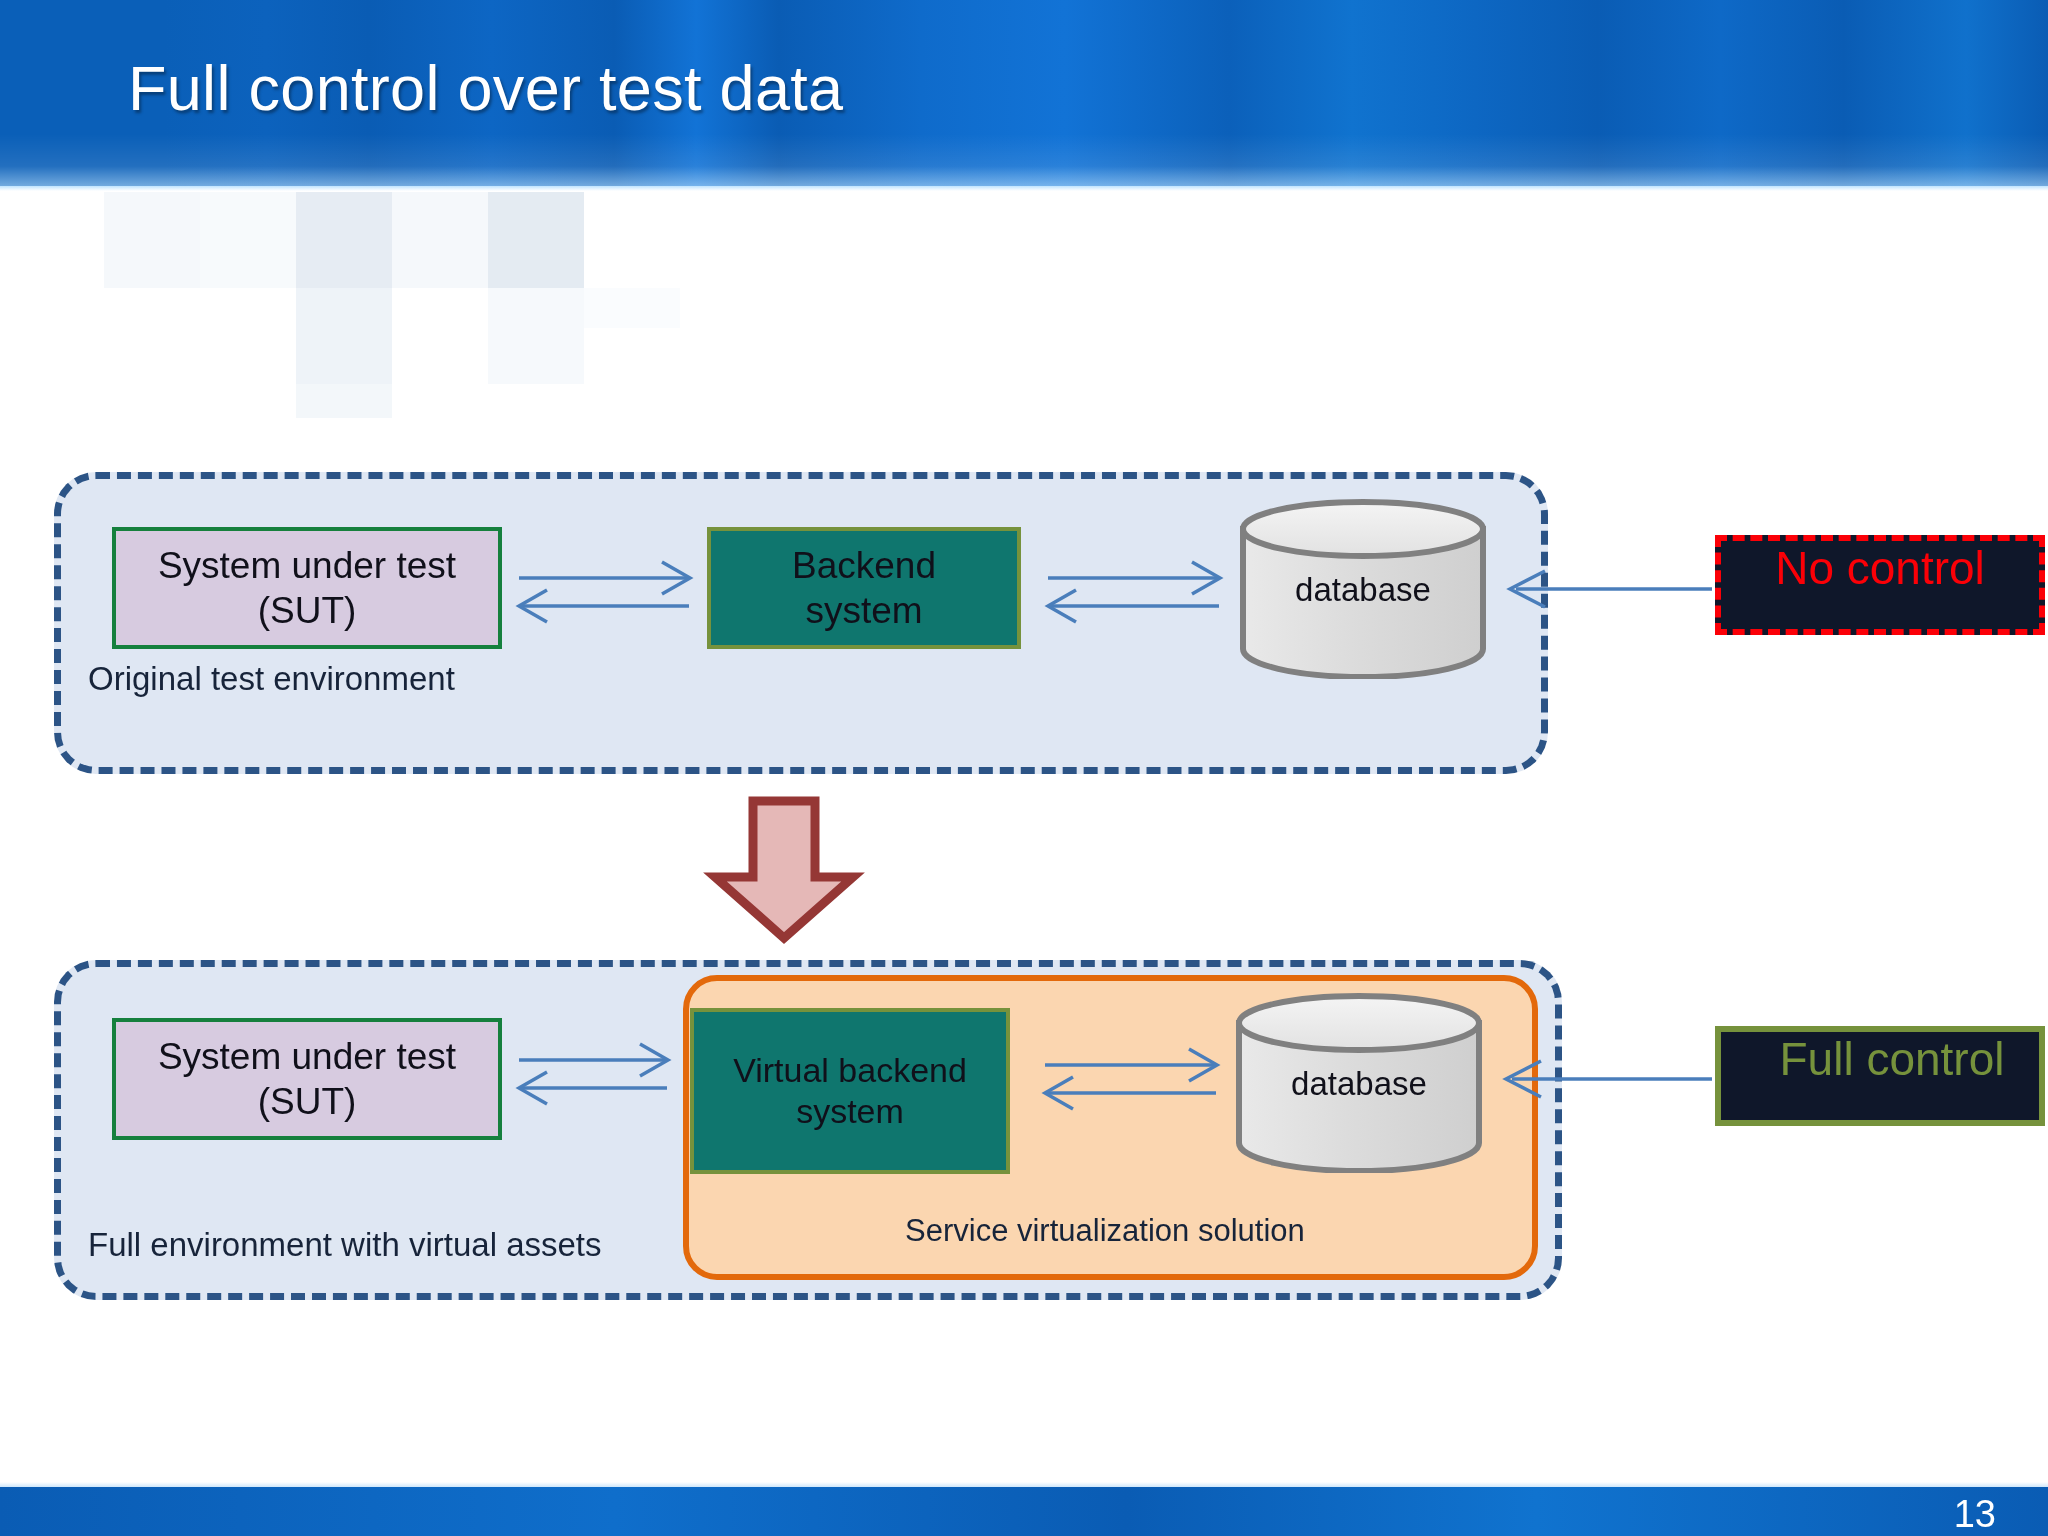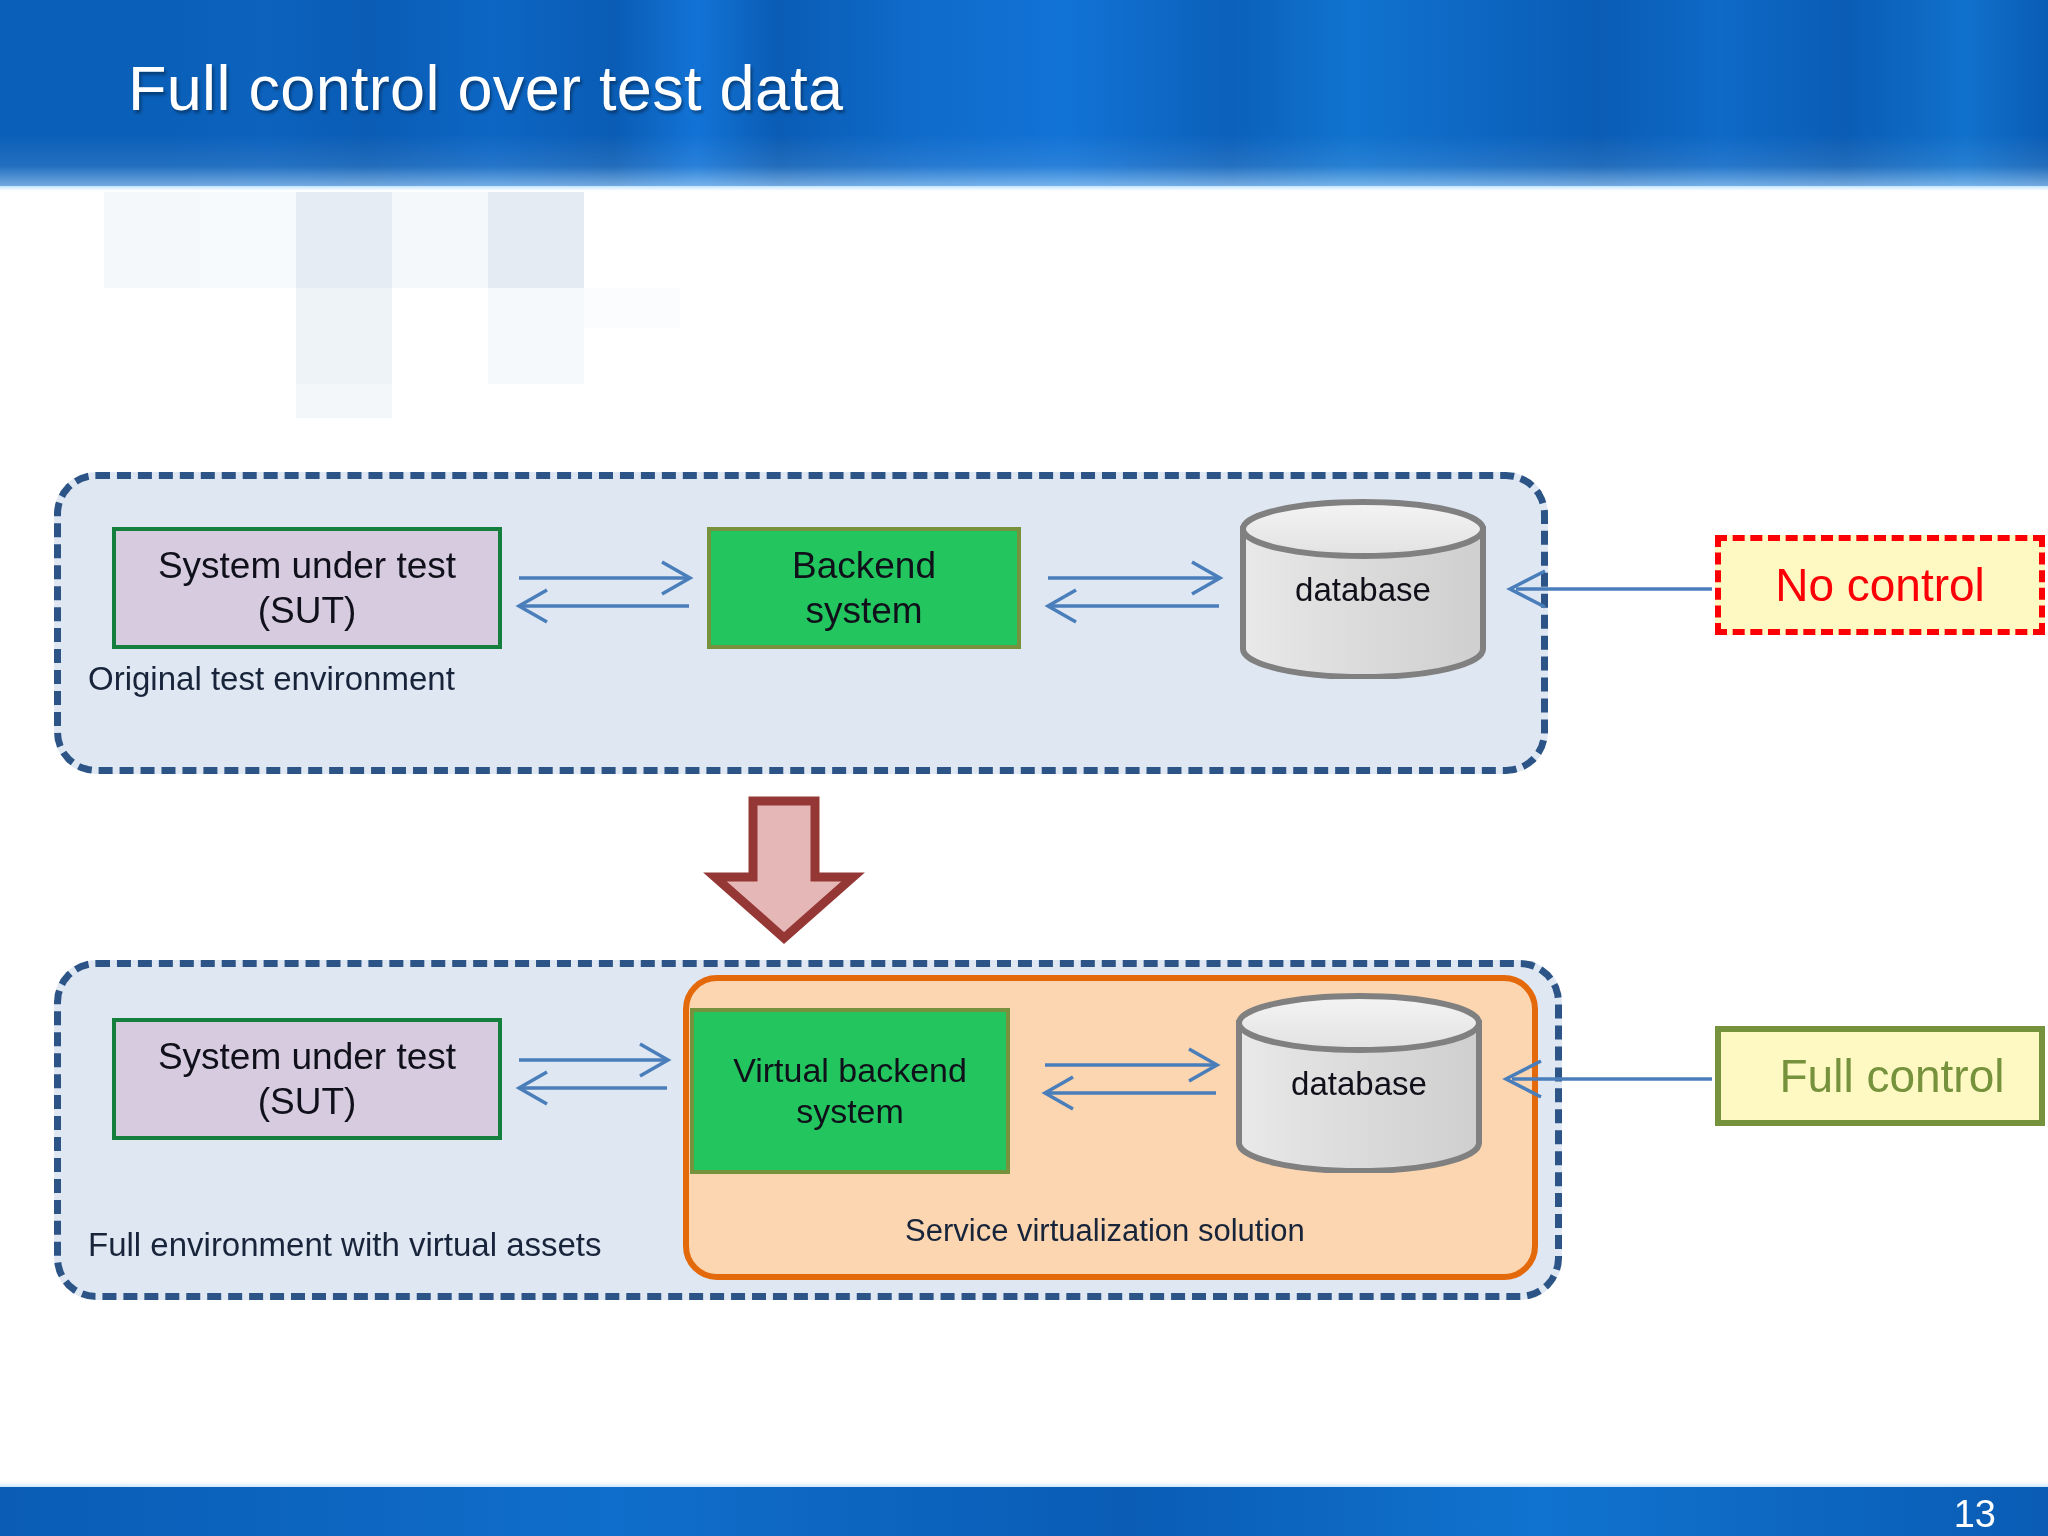--- a/index.html
+++ b/index.html
@@ -121,21 +121,21 @@
     text-align: center;
     line-height: 1.22;
   }
   .node-sut {
     background: #d7cbe0;
     border: 4px solid #15803d;
     color: #10101a;
     font-size: 37px;
   }
   .node-green {
-    background: #22c55e;
+    background: #0f766e;
     border: 4px solid #76923c;
     color: #10101a;
   }
 
   
   .db {
     position: absolute;
   }
   .db-label {
     position: absolute;
@@ -158,24 +158,24 @@
     font-size: 31px;
     color: #17243a;
     white-space: nowrap;
   }
 
   
   .callout {
     position: absolute;
     box-sizing: border-box;
     display: flex;
-    align-items: center;
+    align-items: flex-start;
     justify-content: center;
     font-size: 46px;
-    background: #fef9c3;
+    background: #0f172a;
   }
   .callout-no {
     border: 6px dashed #fb0007;
     color: #fb0007;
   }
   .callout-full {
     border: 6px solid #76923c;
     color: #76923c;
     padding-left: 24px;
   }

